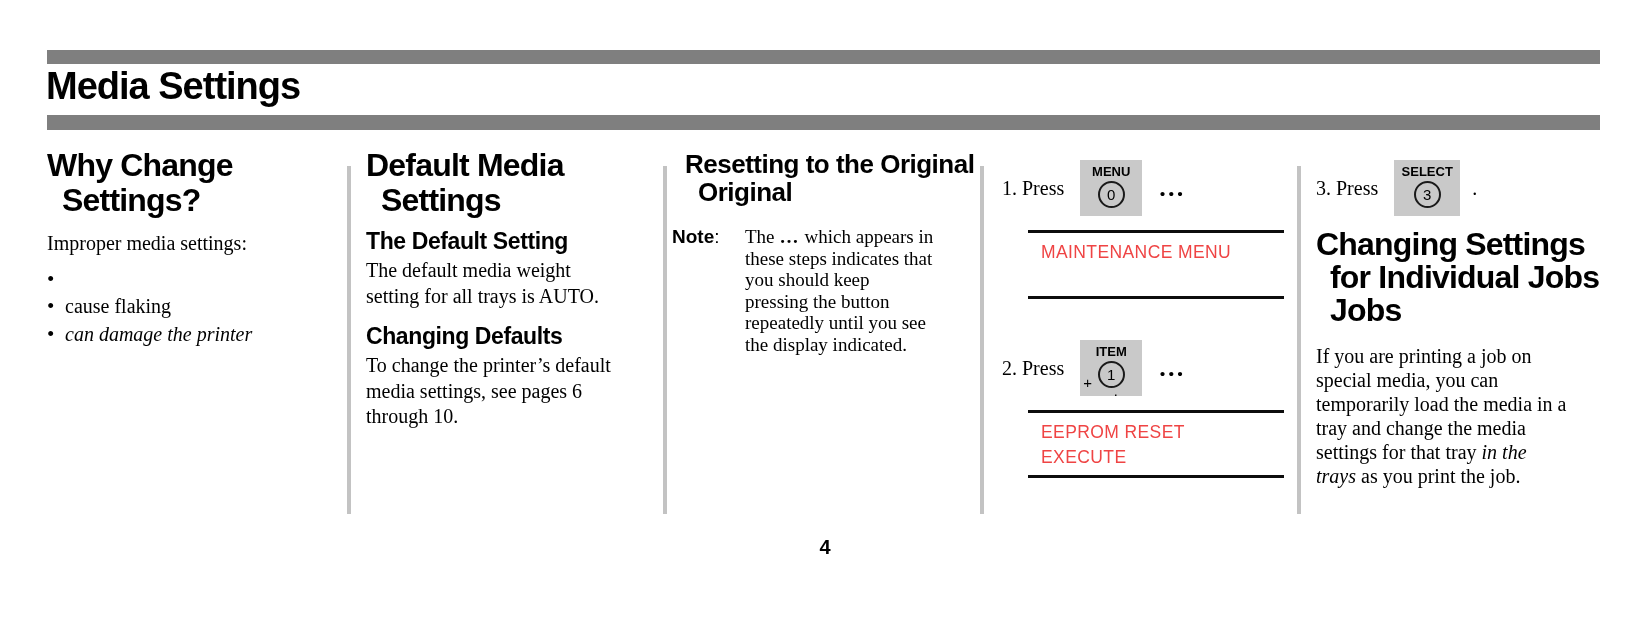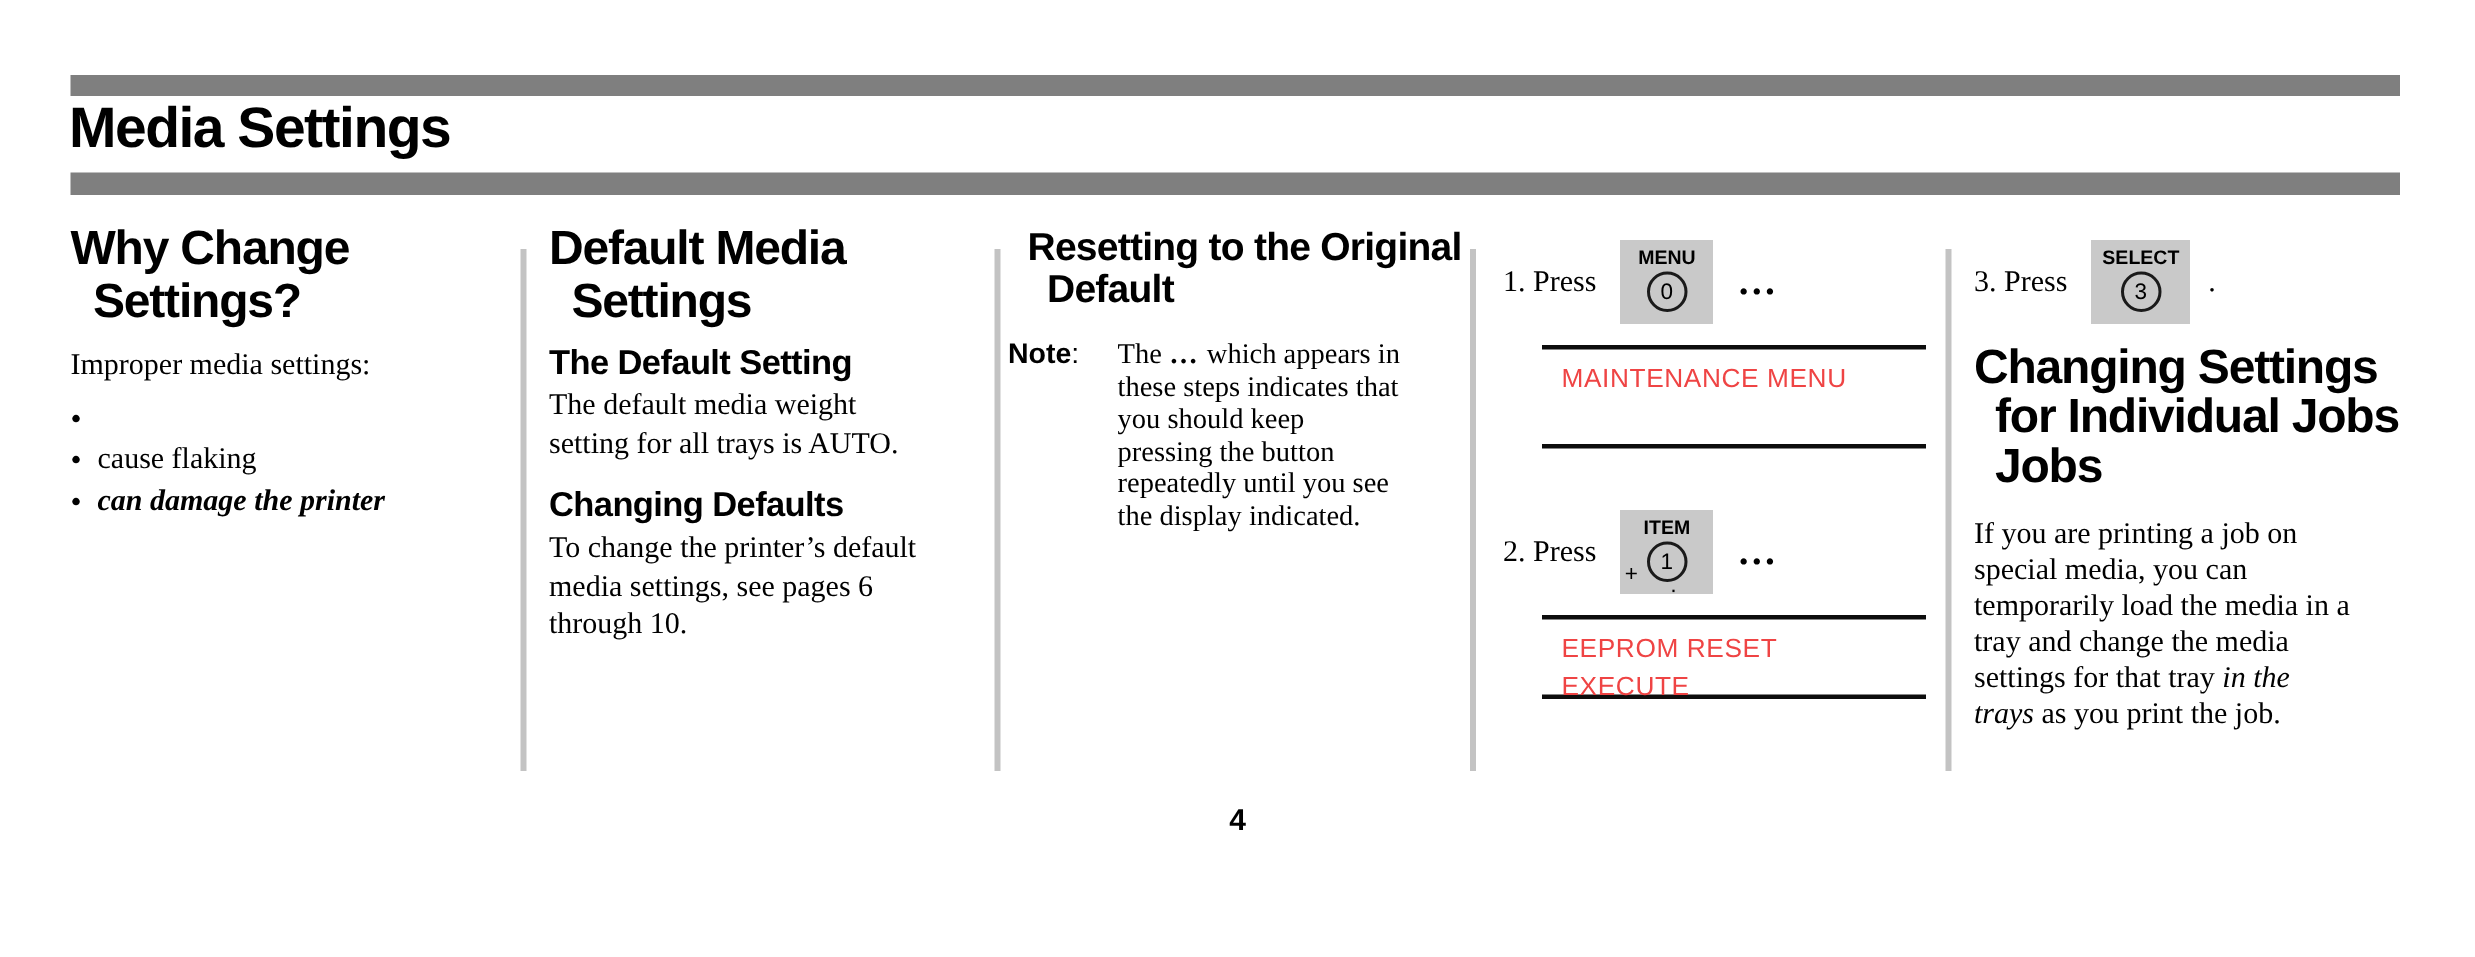--- a/index.html
+++ b/index.html
@@ -28,21 +28,21 @@
   .h3 .ind2{padding-left:26px;}
 
   .body{font-size:20px;line-height:25.5px;}
 
   
   #col-why{left:47px;top:148px;width:280px;}
   #col-why .intro{margin:13px 0 0 0;}
   .bullets{list-style:none;margin:9px 0 0 0;padding:0;}
   .bullets li{display:flex;line-height:27.5px;}
   .bchar{width:18px;flex:none;font-size:21px;}
-  .emph{font-weight:700;font-style:italic;}
+  .emph{font-weight:400;font-style:italic;}
 
   
   #col-default{left:366px;top:148px;width:275px;}
   #col-default .h2{margin-top:10px;}
   #col-default .body{margin-top:3px;}
   #col-default .h2.second{margin-top:14px;}
 
   
   #col-reset{left:672px;top:150px;width:300px;}
   .noterow{display:flex;margin-top:20px;}
@@ -64,21 +64,21 @@
   .kdot{position:absolute;left:33px;bottom:-6px;font-family:"Liberation Sans",sans-serif;font-size:15px;}
   .presslbl{margin-right:16px;}
   .dots{font-weight:700;font-size:26px;letter-spacing:2px;margin-left:16px;}
   .period{margin-left:12px;font-size:20px;}
 
   
   .lcd{position:absolute;left:1028px;width:256px;border-top:3px solid #0d0d0d;border-bottom:3px solid #0d0d0d;
        box-sizing:border-box;padding:7px 0 0 13px;font-family:"Liberation Sans",sans-serif;
        font-size:17.5px;line-height:25px;letter-spacing:0.4px;color:#ef4444;}
   #lcd1{top:230px;height:69px;}
-  #lcd2{top:410px;height:56px;}
+  #lcd2{top:410px;height:68px;}
 
   #step1{left:1002px;top:160px;}
   #step2{left:1002px;top:340px;}
   #step3{left:1316px;top:160px;}
 
   
   #col-jobs-head{left:1316px;top:228px;font-family:"Liberation Sans",sans-serif;font-weight:700;
                  font-size:32px;line-height:33px;letter-spacing:-0.8px;position:absolute;}
   #col-jobs-head .ind{padding-left:14px;}
   #col-jobs-para{left:1316px;top:344px;position:absolute;font-size:20px;line-height:24px;}
@@ -135,21 +135,21 @@
     <div class="body">
       <div class="line">To change the printer’s default</div>
       <div class="line">media settings, see pages 6</div>
       <div class="line">through 10.</div>
     </div>
   </section>
 
   <section class="col" id="col-reset">
     <div class="h3">
       <div class="line ind1">Resetting to the Original</div>
-      <div class="line ind2">Default</div>
+      <div class="line ind2">Original</div>
     </div>
     <div class="noterow">
       <div class="notelabel"><b>Note</b><span>:</span></div>
       <div class="notetext">
         <div class="line"><span>The</span><span class="bdots">…</span><span>which appears in</span></div>
         <div class="line">these steps indicates that</div>
         <div class="line">you should keep</div>
         <div class="line">pressing the button</div>
         <div class="line">repeatedly until you see</div>
         <div class="line">the display indicated.</div>

